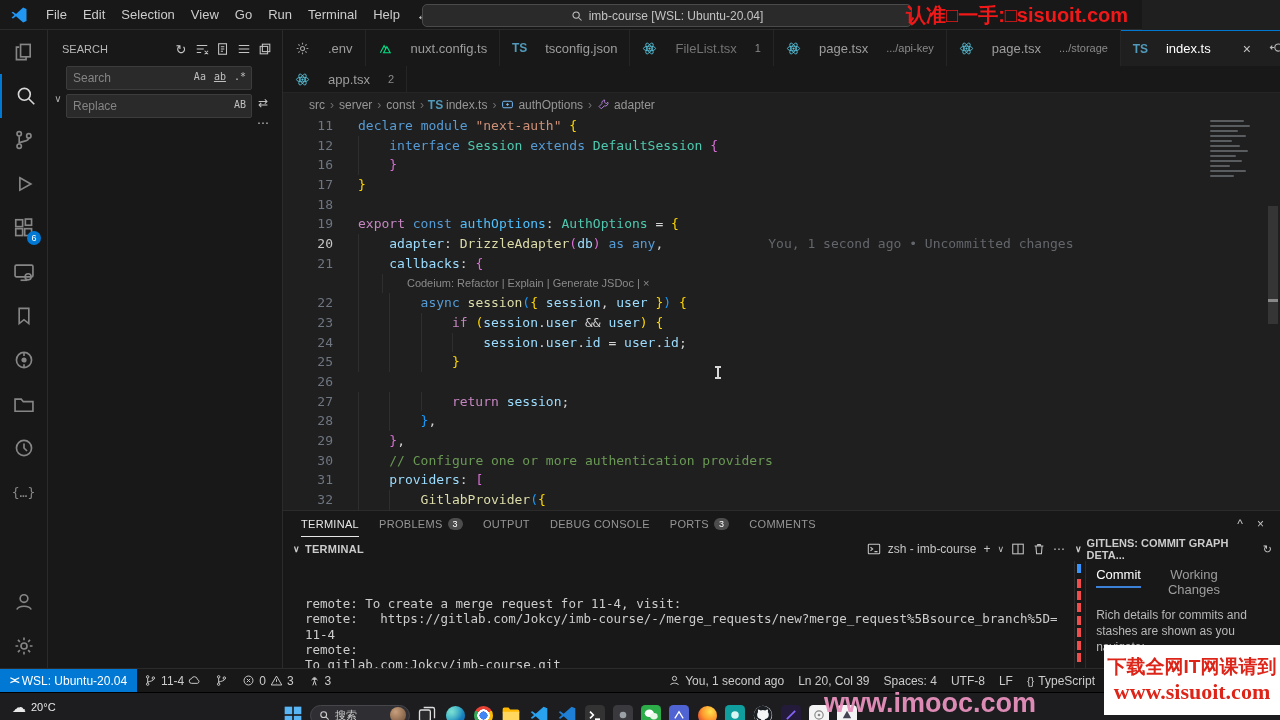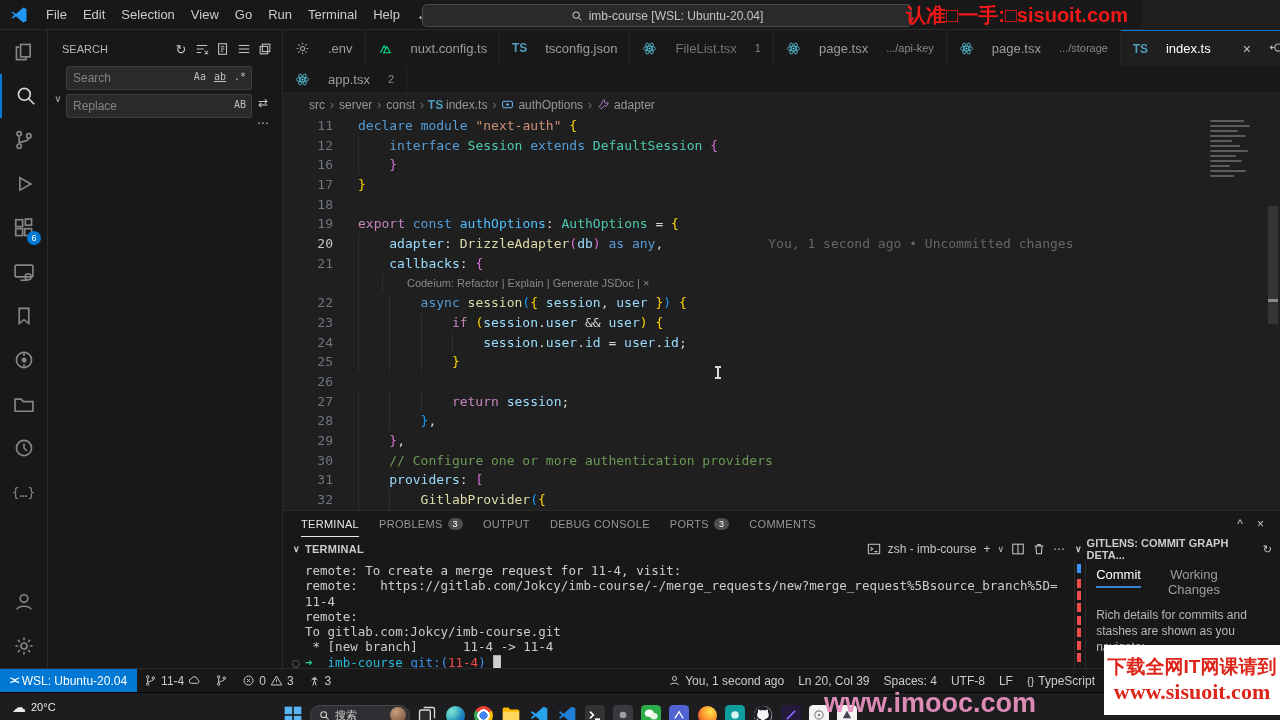--- a/index.html
+++ b/index.html
@@ -90,21 +90,21 @@
   .ptab.active{color:#e7e7e7;border-bottom:1px solid #e7e7e7;}
   .pbadge{background:#4d4d4d;color:#fff;font-size:9px;border-radius:8px;padding:1px 5px;}
   #panel-corner{margin-left:auto;display:flex;gap:14px;padding-right:16px;color:#c5c5c5;font-size:12px;}
   #panel-head{height:24px;display:flex;align-items:center;font-size:11px;color:#cccccc;}
   #term-label{display:flex;align-items:center;gap:5px;padding-left:10px;font-weight:bold;letter-spacing:.3px;}
   #shell-group{margin-left:auto;display:flex;align-items:center;gap:7px;font-size:12px;color:#c5c5c5;padding-right:10px;}
   #shell-group .icon{width:14px;height:14px;}
   #gitlens-head{width:205px;display:flex;align-items:center;gap:5px;font-size:11px;font-weight:bold;color:#cccccc;flex-shrink:0;}
   #panel-content{flex:1;display:flex;min-height:0;}
   #terminal{width:792px;padding:2px 0 0 22px;box-sizing:border-box;font-family:"DejaVu Sans Mono",monospace;
-            font-size:12.5px;line-height:15.3px;color:#cccccc;}
+            font-size:12.5px;line-height:15.3px;color:#cccccc;margin-top:33px;}
   .tline{position:relative;white-space:pre;}
   .deco{position:absolute;left:-13px;color:#5f5f5f;}
   #term-marks{width:10px;position:relative;border-left:1px solid #2b2b2b;}
   #term-marks i{position:absolute;left:2px;width:4px;height:9px;display:block;}
   #gitlens{width:195px;border-left:1px solid #2b2b2b;box-sizing:border-box;padding:6px 10px;font-size:12px;}
   #gl-tabs{display:flex;align-items:flex-start;gap:18px;margin-bottom:10px;}
   #gl-tab-commit{color:#ffffff;padding-bottom:4px;border-bottom:2px solid #3b82d6;font-size:13px;}
   #gl-tab-working{color:#9d9d9d;font-size:13px;text-align:center;width:70px;line-height:15px;}
   #gl-body{color:#b8b8b8;line-height:16px;}
   

